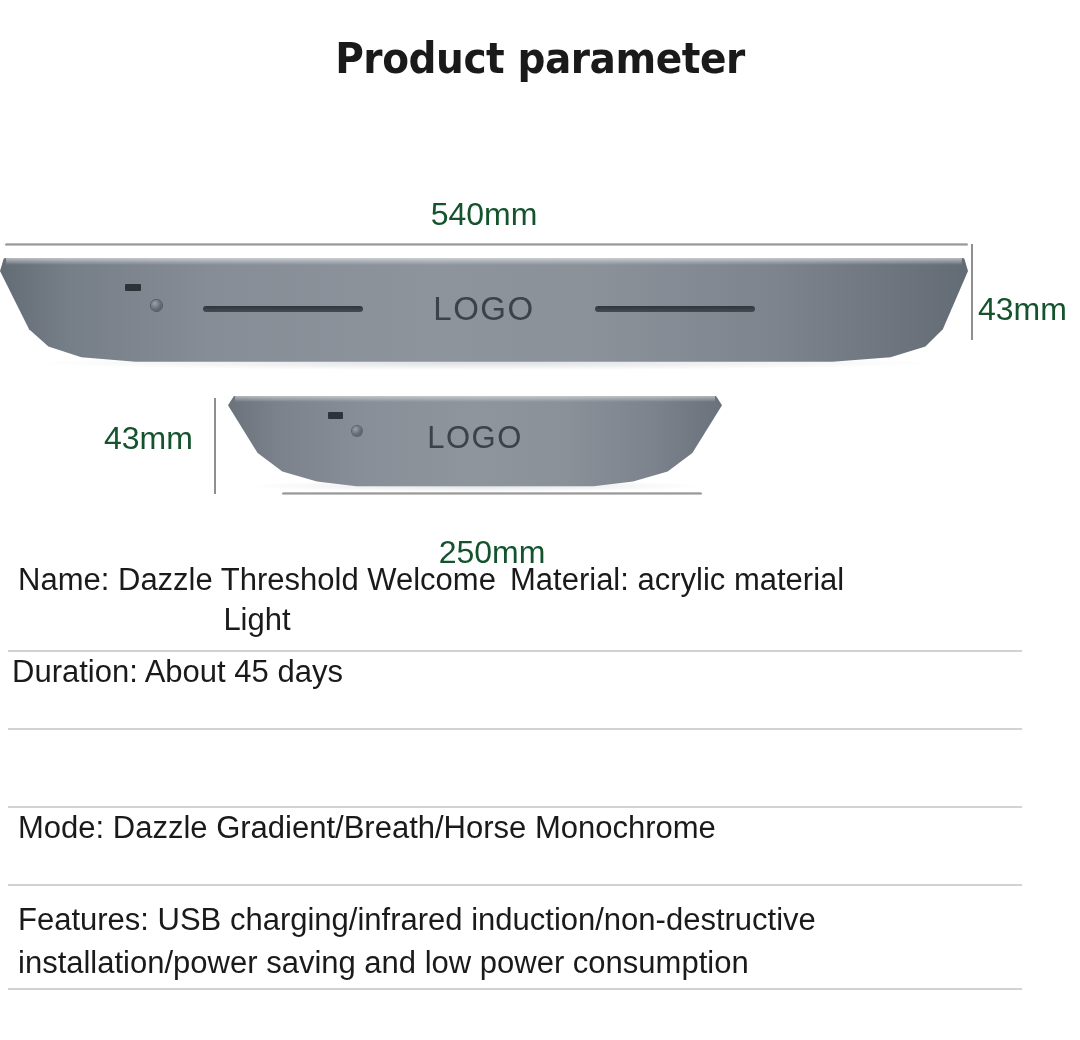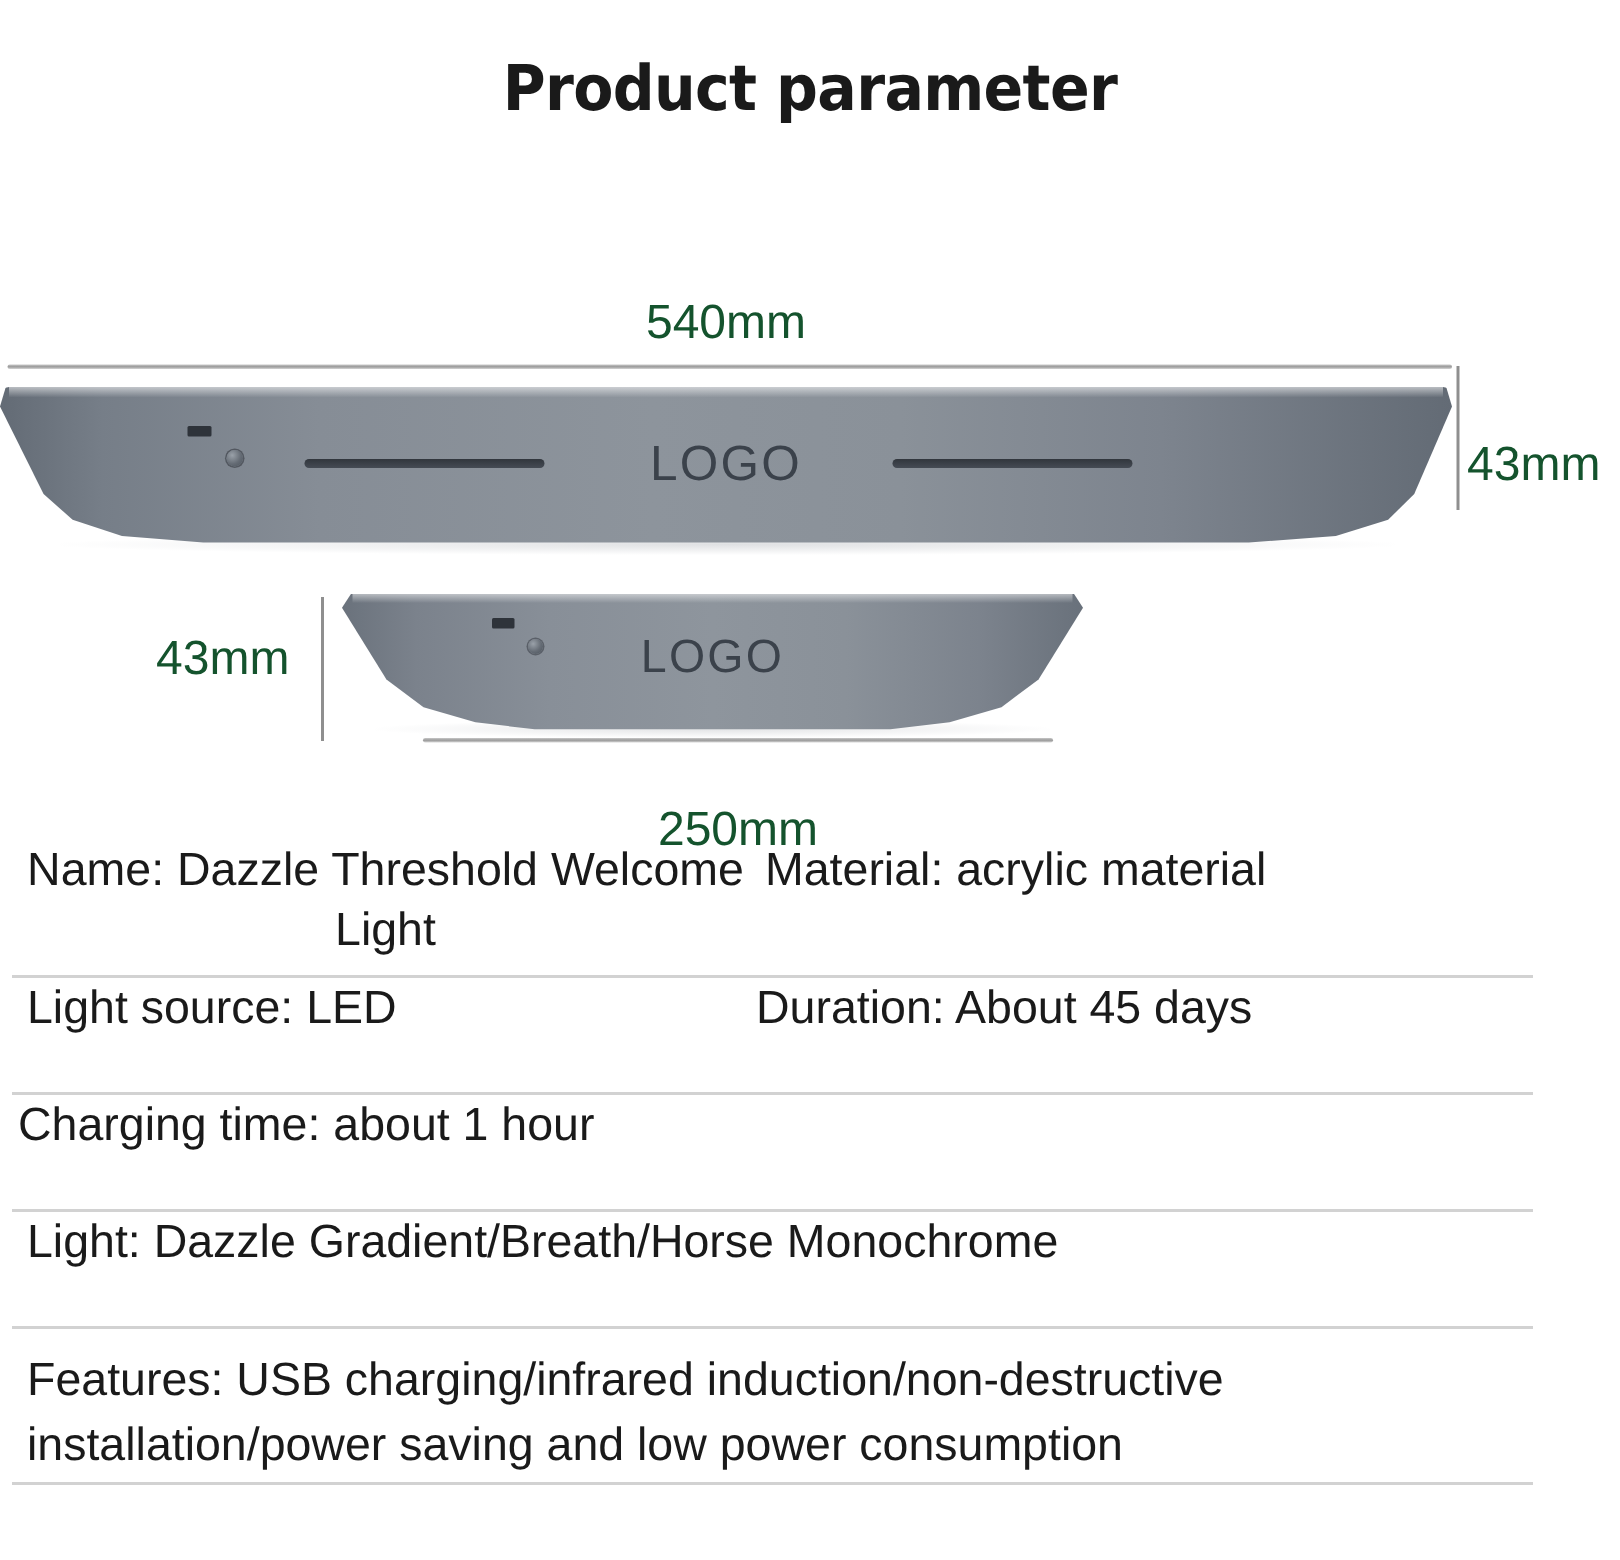--- a/index.html
+++ b/index.html
@@ -342,29 +342,27 @@
 </div>
 
 <div class="spec-table">
 
   <div class="spec-row row-name">
     <div class="cell cell-left">Name: Dazzle Threshold Welcome Light</div>
     <div class="cell cell-right">Material: acrylic material</div>
   </div>
 
   <div class="spec-row row-source">
-    <div class="cell cell-left">Light source: LED</div>
     <div class="cell cell-right">Duration: About 45 days</div>
   </div>
 
   <div class="spec-row row-charge">
-    <div class="cell cell-right">Charging time: about 1 hour</div>
   </div>
 
   <div class="spec-row row-mode">
-    <div class="cell cell-full">Light: Dazzle Gradient/Breath/Horse Monochrome</div>
+    <div class="cell cell-full">Mode: Dazzle Gradient/Breath/Horse Monochrome</div>
   </div>
 
   <div class="spec-row row-features">
     <div class="cell cell-full">Features: USB charging/infrared induction/non-destructive installation/power saving and low power consumption</div>
   </div>
 
 </div>
 
 </body></html>

